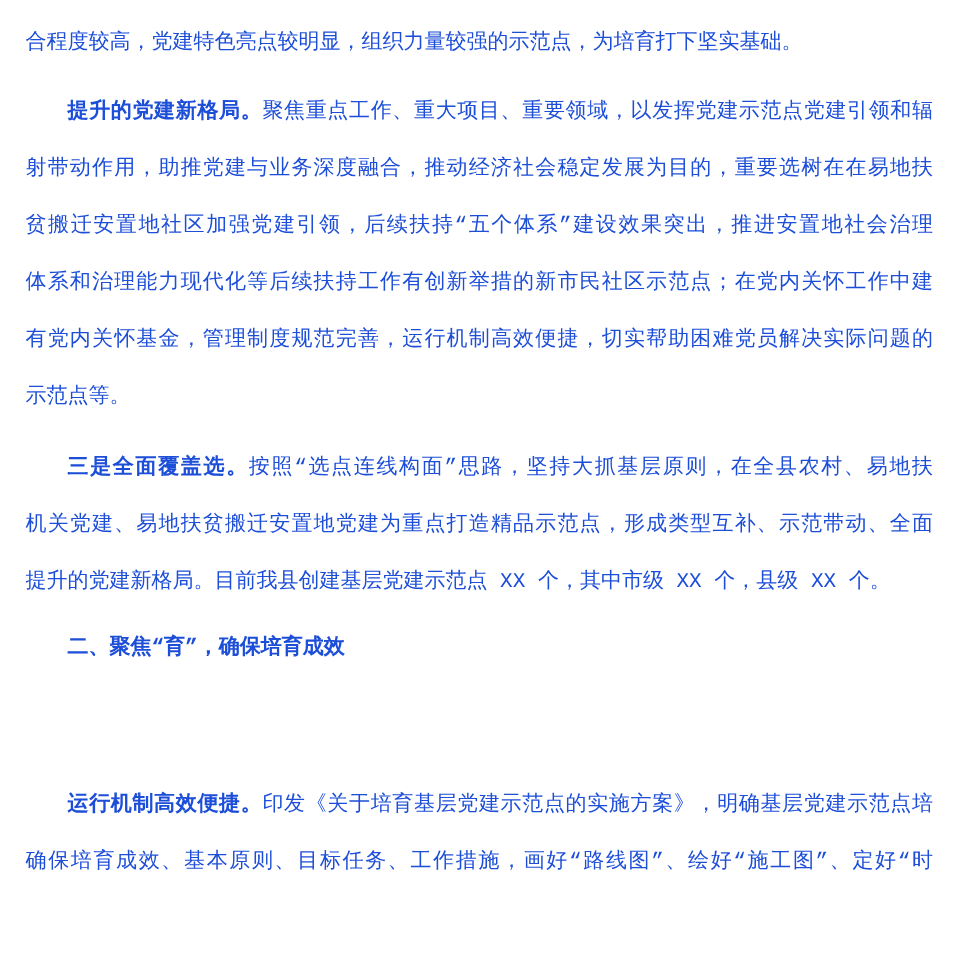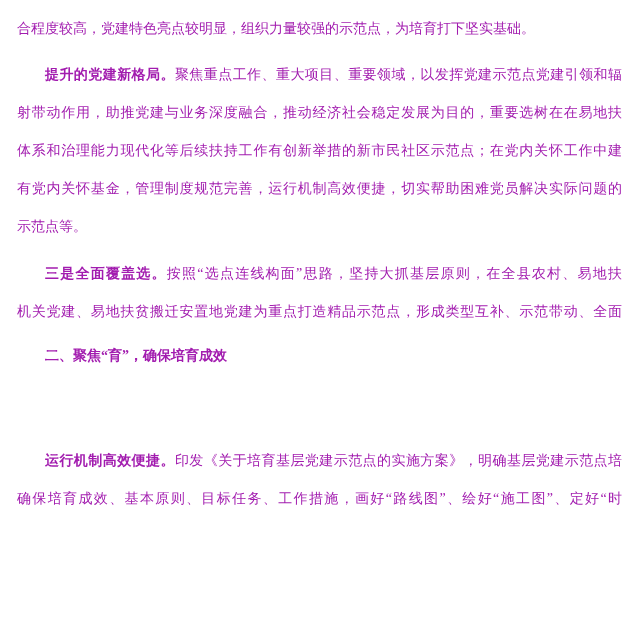--- a/index.html
+++ b/index.html
@@ -6,22 +6,22 @@
     margin: 0;
     padding: 0;
     background: #ffffff;
   }
   .page {
     position: relative;
     width: 640px;
     height: 640px;
     background: #ffffff;
     overflow: hidden;
-    font-family: Liberation Serif, serif;
-    color: #a21caf;
+    font-family: Liberation Mono, monospace;
+    color: #1d4ed8;
     box-sizing: border-box;
     padding: 10px 18px 0 17px;
   }
   .line {
     font-size: 14px;
     line-height: 38px;
     height: 38px;
     white-space: normal;
     overflow: hidden;
     text-align: left;
@@ -46,25 +46,27 @@
 </style>
 </head>
 <body>
 
 <div class="page">
 
   <div class="line"><span>合程度较高，党建特色亮点较明显，组织力量较强的示范点，为培育打下坚实基础。</span></div>
 
   <div class="line justify indent gap-para-1"><span class="lead">提升的党建新格局。</span><span>聚焦重点工作、重大项目、重要领域，以发挥党建示范点党建引领和辐</span></div>
   <div class="line justify"><span>射带动作用，助推党建与业务深度融合，推动经济社会稳定发展为目的，重要选树在在易地扶</span></div>
+  <div class="line justify"><span>贫搬迁安置地社区加强党建引领，后续扶持“五个体系”建设效果突出，推进安置地社会治理</span></div>
   <div class="line justify"><span>体系和治理能力现代化等后续扶持工作有创新举措的新市民社区示范点；在党内关怀工作中建</span></div>
   <div class="line justify"><span>有党内关怀基金，管理制度规范完善，运行机制高效便捷，切实帮助困难党员解决实际问题的</span></div>
   <div class="line"><span>示范点等。</span></div>
 
   <div class="line justify indent gap-para-2"><span class="lead">三是全面覆盖选。</span><span>按照“选点连线构面”思路，坚持大抓基层原则，在全县农村、易地扶</span></div>
   <div class="line justify"><span>机关党建、易地扶贫搬迁安置地党建为重点打造精品示范点，形成类型互补、示范带动、全面</span></div>
+  <div class="line"><span>提升的党建新格局。目前我县创建基层党建示范点 XX 个，其中市级 XX 个，县级 XX 个。</span></div>
 
   <div class="line heading indent gap-heading"><span>二、聚焦“育”，确保培育成效</span></div>
 
   <div class="line justify indent gap-page"><span class="lead">运行机制高效便捷。</span><span>印发《关于培育基层党建示范点的实施方案》，明确基层党建示范点培</span></div>
   <div class="line justify"><span>确保培育成效、基本原则、目标任务、工作措施，画好“路线图”、绘好“施工图”、定好“时</span></div>
 
 </div>
 
 </body></html>

